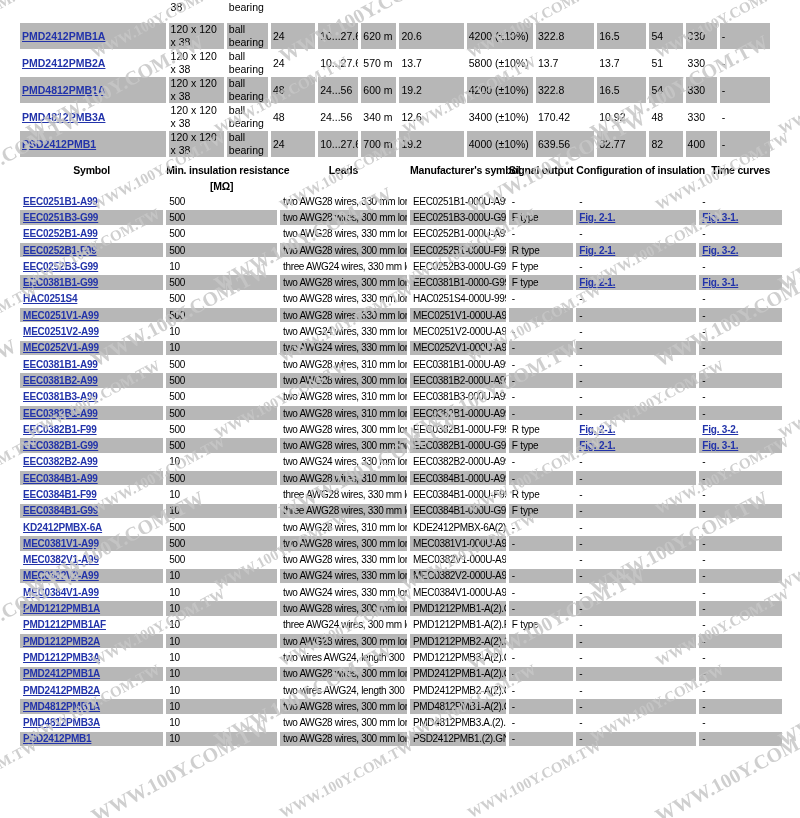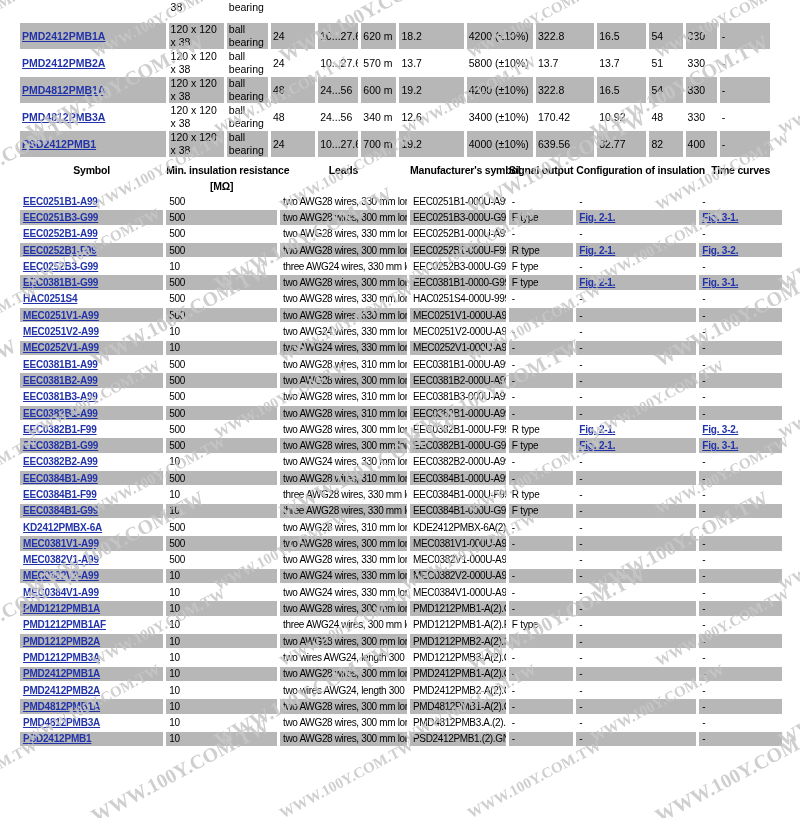--- a/index.html
+++ b/index.html
@@ -87,21 +87,21 @@
           <td></td>
           <td></td>
         </tr>
         <tr class="shaded">
           <td><a class="part-link" href="#">PMD2412PMB1A</a></td>
           <td>120 x 120 x 38</td>
           <td>ball bearing</td>
           <td>24</td>
           <td>10...27.6</td>
           <td>620 m</td>
-          <td>18.2</td>
+          <td>20.6</td>
           <td>4200 (±10%)</td>
           <td>322.8</td>
           <td>16.5</td>
           <td>54</td>
           <td>330</td>
           <td>-</td>
         </tr>
         <tr>
           <td><a class="part-link" href="#">PMD2412PMB2A</a></td>
           <td>120 x 120 x 38</td>

